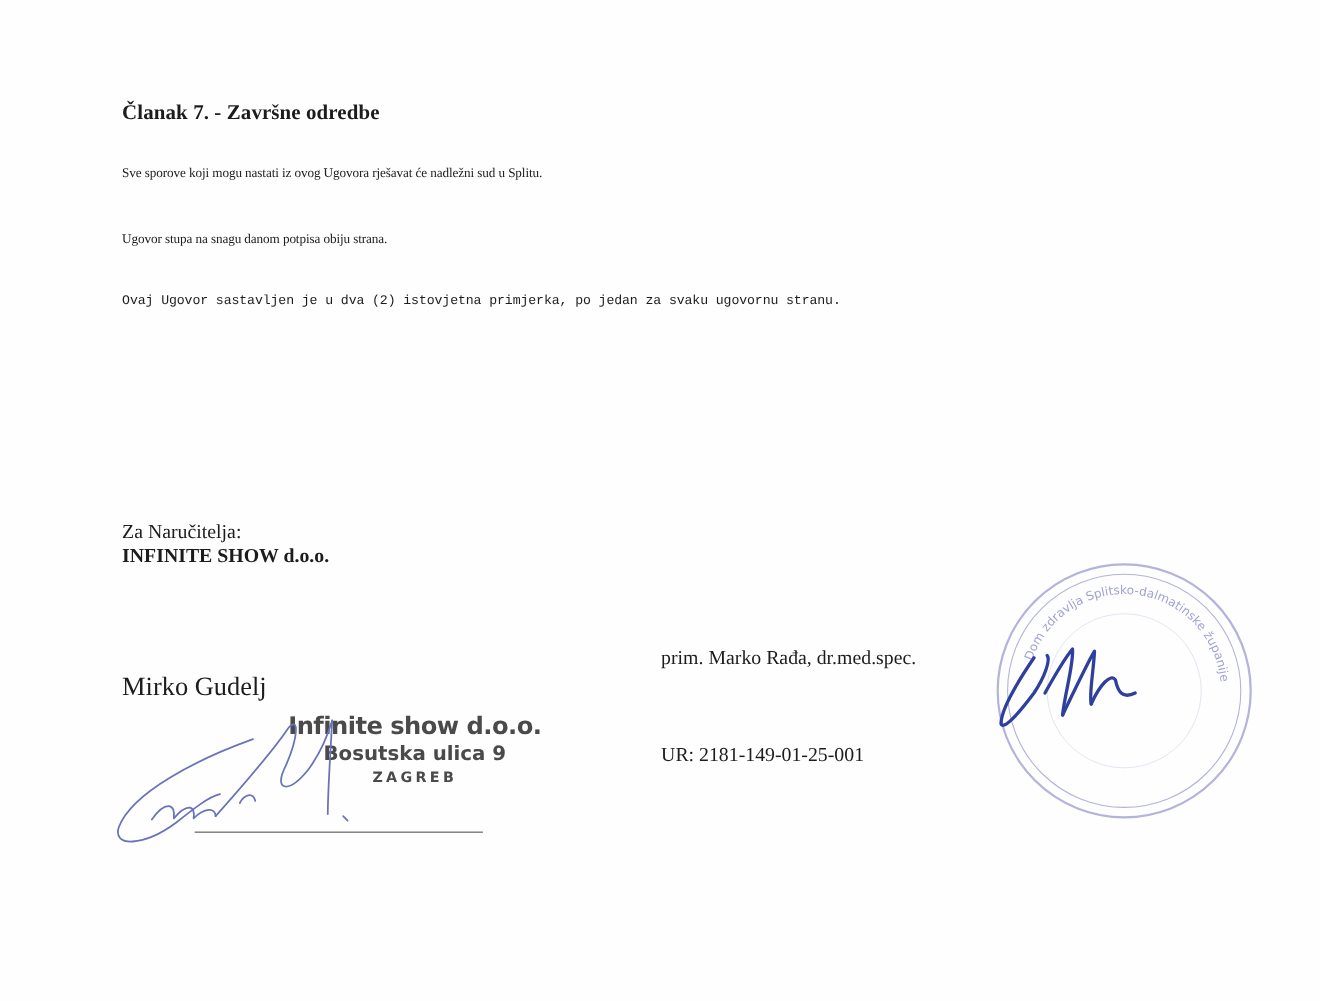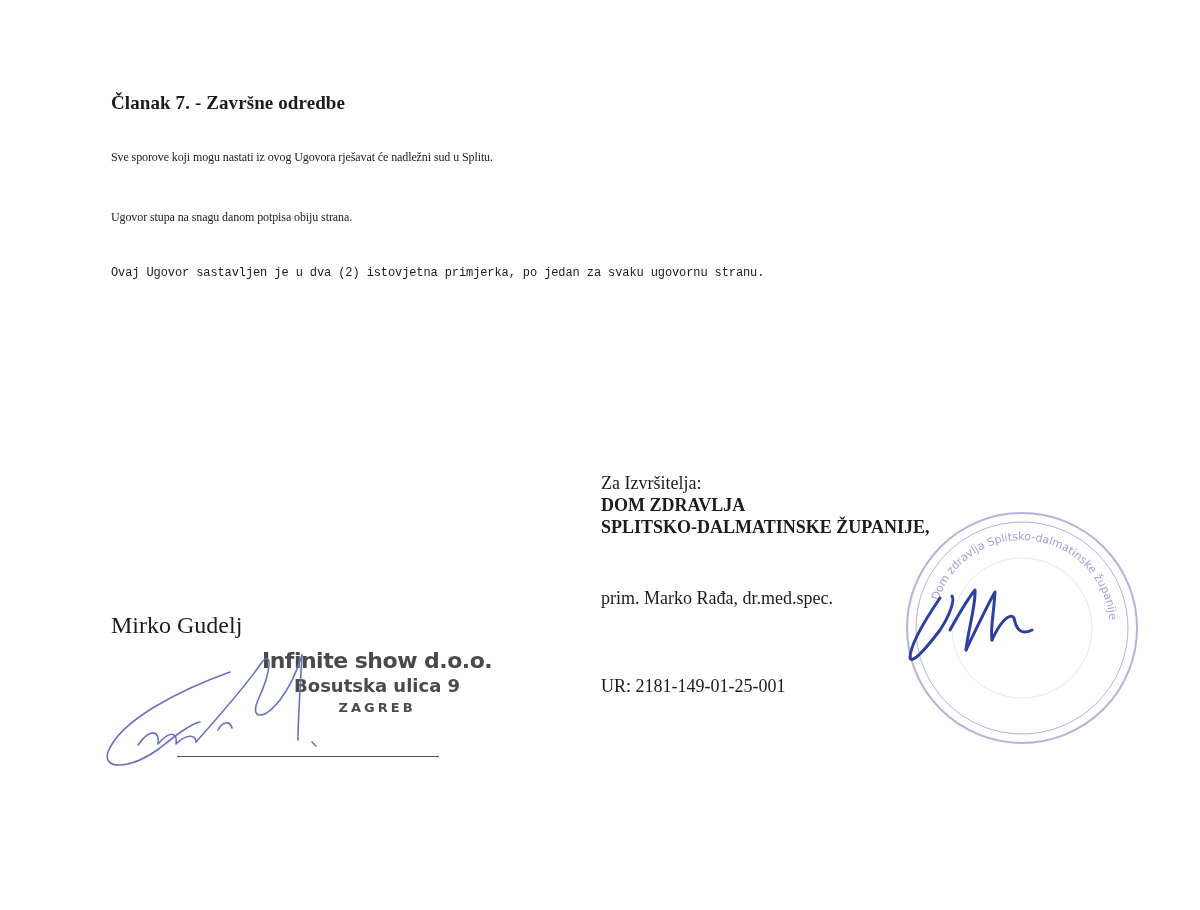--- a/index.html
+++ b/index.html
@@ -42,34 +42,33 @@
 </head>
 <body>
 
 <div class="page">
 
   <div class="abs heading">Članak 7. - Završne odredbe</div>
   <div class="abs para p1">Sve sporove koji mogu nastati iz ovog Ugovora rješavat će nadležni sud u Splitu.</div>
   <div class="abs para p2">Ugovor stupa na snagu danom potpisa obiju strana.</div>
   <div class="abs para p3">Ovaj Ugovor sastavljen je u dva (2) istovjetna primjerka, po jedan za svaku ugovornu stranu.</div>
 
+  <div class="abs sig-left">
+    <div>Za Naručitelja:</div>
+    <div class="org">INFINITE SHOW d.o.o.</div>
+  </div>
   <div class="abs signer-left">Mirko Gudelj</div>
 
   <div class="abs stamp-left">
     <div class="name">Infinite show d.o.o.</div>
     <div class="addr">Bosutska ulica 9</div>
     <div class="city">ZAGREB</div>
   </div>
   <div class="sig-line"></div>
 
-  <div class="abs sig-right">
-    <div>Za Izvršitelja:</div>
-    <div class="org">DOM ZDRAVLJA</div>
-    <div class="org">SPLITSKO-DALMATINSKE ŽUPANIJE,</div>
-  </div>
   <div class="abs signer-right">prim. Marko Rađa, dr.med.spec.</div>
   <div class="abs ref">
     <div>UR: 2181-149-01-25-001</div>
   </div>
 
   <svg class="overlay" width="1200" height="910" viewBox="0 0 1200 910">
 
     <g fill="none" stroke="#6a72b8" stroke-width="1.6" stroke-linecap="round" stroke-linejoin="round">
       <path d="M230 672 C 180 690, 120 720, 108 752 C 102 770, 130 770, 160 748 C 175 736, 190 724, 200 722"></path>
       <path d="M138 745 C 150 728, 160 730, 158 744 C 170 730, 178 732, 176 744 C 186 734, 196 734, 196 742"></path>

